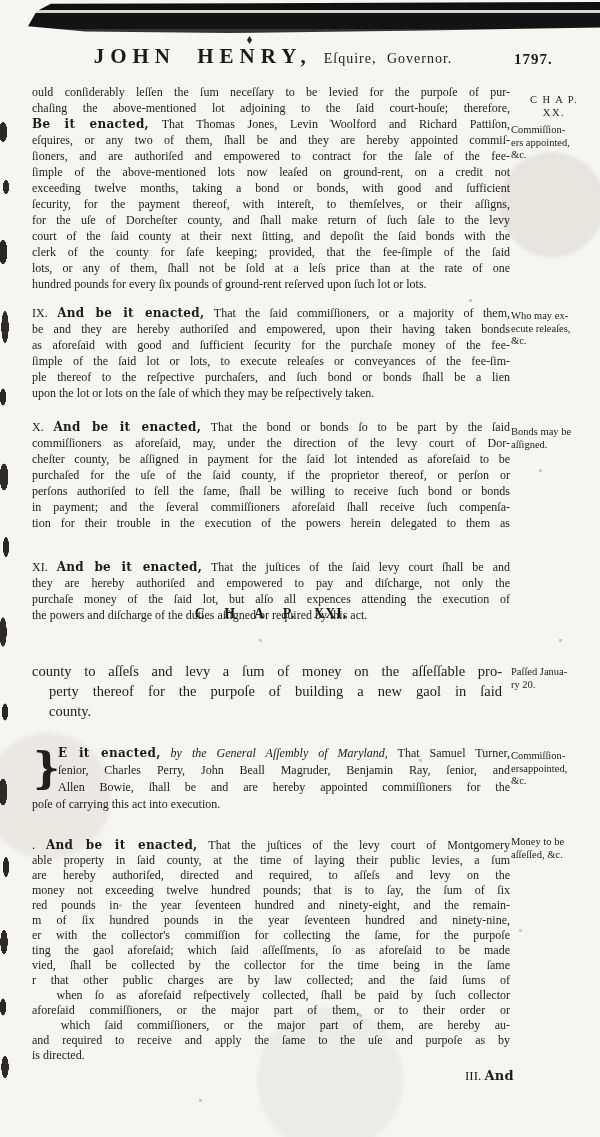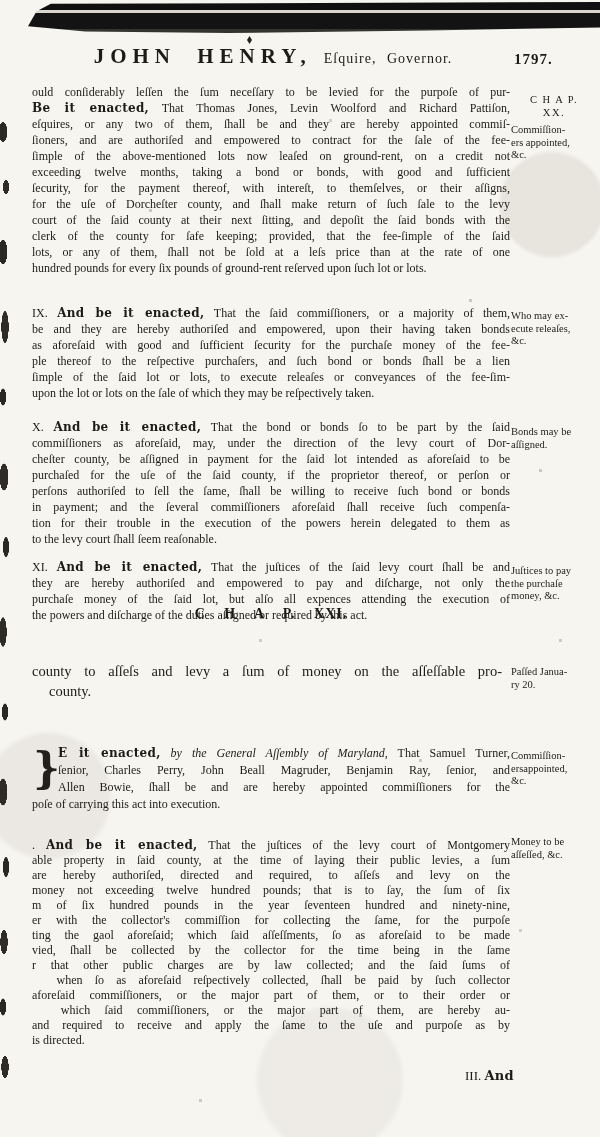--- a/index.html
+++ b/index.html
@@ -85,77 +85,79 @@
   <div class="specks"></div>
 
   <div class="header">
     <span class="caps">JOHN HENRY,</span>
     <span class="suffix">Eſquire, Governor.</span>
   </div>
   <div class="year">1797.</div>
 
   <div class="para" style="top:84px">
       <div class="line"><span class="n">ould conſiderably leſſen the ſum neceſſary to be levied for the purpoſe of pur-</span></div>
+      <div class="line"><span class="n">chaſing the above-mentioned lot adjoining to the ſaid court-houſe; therefore,</span></div>
       <div class="line"><span class="bl">Be it enacted,</span><span class="n"> That Thomas Jones, Levin Woolford and Richard Pattiſon,</span></div>
       <div class="line"><span class="n">eſquires, or any two of them, ſhall be and they are hereby appointed commiſ-</span></div>
       <div class="line"><span class="n">ſioners, and are authoriſed and empowered to contract for the ſale of the fee-</span></div>
       <div class="line"><span class="n">ſimple of the above-mentioned lots now leaſed on ground-rent, on a credit not</span></div>
       <div class="line"><span class="n">exceeding twelve months, taking a bond or bonds, with good and ſufficient</span></div>
       <div class="line"><span class="n">ſecurity, for the payment thereof, with intereſt, to themſelves, or their aſſigns,</span></div>
       <div class="line"><span class="n">for the uſe of Dorcheſter county, and ſhall make return of ſuch ſale to the levy</span></div>
       <div class="line"><span class="n">court of the ſaid county at their next ſitting, and depoſit the ſaid bonds with the</span></div>
       <div class="line"><span class="n">clerk of the county for ſafe keeping; provided, that the fee-ſimple of the ſaid</span></div>
       <div class="line"><span class="n">lots, or any of them, ſhall not be ſold at a leſs price than at the rate of one</span></div>
       <div class="line last"><span class="n">hundred pounds for every ſix pounds of ground-rent reſerved upon ſuch lot or lots.</span></div>
     </div>
   <div class="para" style="top:305px">
       <div class="line"><span class="n">IX. </span><span class="bl">And be it enacted,</span><span class="n"> That the ſaid commiſſioners, or a majority of them,</span></div>
       <div class="line"><span class="n">be and they are hereby authoriſed and empowered, upon their having taken bonds</span></div>
       <div class="line"><span class="n">as aforeſaid with good and ſufficient ſecurity for the purchaſe money of the fee-</span></div>
+      <div class="line"><span class="n">ſimple of the ſaid lot or lots, to execute releaſes or conveyances of the fee-ſim-</span></div>
       <div class="line"><span class="n">ple thereof to the reſpective purchaſers, and ſuch bond or bonds ſhall be a lien</span></div>
-      <div class="line"><span class="n">ſimple of the ſaid lot or lots, to execute releaſes or conveyances of the fee-ſim-</span></div>
       <div class="line last"><span class="n">upon the lot or lots on the ſale of which they may be reſpectively taken.</span></div>
     </div>
   <div class="para" style="top:419px">
       <div class="line"><span class="n">X. </span><span class="bl">And be it enacted,</span><span class="n"> That the bond or bonds ſo to be part by the ſaid</span></div>
       <div class="line"><span class="n">commiſſioners as aforeſaid, may, under the direction of the levy court of Dor-</span></div>
       <div class="line"><span class="n">cheſter county, be aſſigned in payment for the ſaid lot intended as aforeſaid to be</span></div>
       <div class="line"><span class="n">purchaſed for the uſe of the ſaid county, if the proprietor thereof, or perſon or</span></div>
       <div class="line"><span class="n">perſons authoriſed to ſell the ſame, ſhall be willing to receive ſuch bond or bonds</span></div>
       <div class="line"><span class="n">in payment; and the ſeveral commiſſioners aforeſaid ſhall receive ſuch compenſa-</span></div>
       <div class="line"><span class="n">tion for their trouble in the execution of the powers herein delegated to them as</span></div>
-      <div class="line last"><span class="n">to the levy court ſhall ſeem reaſonable.</span></div>
     </div>
   <div class="para" style="top:559px">
       <div class="line"><span class="n">XI. </span><span class="bl">And be it enacted,</span><span class="n"> That the juſtices of the ſaid levy court ſhall be and</span></div>
       <div class="line"><span class="n">they are hereby authoriſed and empowered to pay and diſcharge, not only the</span></div>
       <div class="line"><span class="n">purchaſe money of the ſaid lot, but alſo all expences attending the execution of</span></div>
       <div class="line last"><span class="n">the powers and diſcharge of the duties aſſigned or required by this act.</span></div>
     </div>
 
   <div class="chap-heading">C H A P.  XXI.</div>
 
   <div class="para act-title" style="top:661px">
       <div class="line"><span class="n">county to aſſeſs and levy a ſum of money on the aſſeſſable pro-</span></div>
+      <div class="line"><span class="n">perty thereof for the purpoſe of building a new gaol in ſaid</span></div>
       <div class="line last"><span class="n">county.</span></div>
     </div>
 
   <div class="drop-cap">}</div>
   <div class="para enacting" style="top:745px">
       <div class="line"><span class="bl">E it enacted,</span><span class="it"> by the General Aſſembly of Maryland,</span><span class="n"> That Samuel Turner,</span></div>
       <div class="line"><span class="n">ſenior, Charles Perry, John Beall Magruder, Benjamin Ray, ſenior, and</span></div>
       <div class="line"><span class="n">Allen Bowie, ſhall be and are hereby appointed commiſſioners for the</span></div>
       <div class="line last"><span class="n">poſe of carrying this act into execution.</span></div>
     </div>
 
   <div class="para tight" style="top:838px">
       <div class="line"><span class="n">. </span><span class="bl">And be it enacted,</span><span class="n"> That the juſtices of the levy court of Montgomery</span></div>
       <div class="line"><span class="n">able property in ſaid county, at the time of laying their public levies, a ſum</span></div>
       <div class="line"><span class="n">are hereby authoriſed, directed and required, to aſſeſs and levy on the</span></div>
       <div class="line"><span class="n">money not exceeding twelve hundred pounds; that is to ſay, the ſum of ſix</span></div>
+      <div class="line"><span class="n">red pounds in the year ſeventeen hundred and ninety-eight, and the remain-</span></div>
       <div class="line"><span class="n">m of ſix hundred pounds in the year ſeventeen hundred and ninety-nine,</span></div>
       <div class="line"><span class="n">er with the collector's commiſſion for collecting the ſame, for the purpoſe</span></div>
       <div class="line"><span class="n">ting the gaol aforeſaid; which ſaid aſſeſſments, ſo as aforeſaid to be made</span></div>
       <div class="line"><span class="n">vied, ſhall be collected by the collector for the time being in the ſame</span></div>
       <div class="line"><span class="n">r that other public charges are by law collected; and the ſaid ſums of</span></div>
       <div class="line"><span class="n">&nbsp;&nbsp;when ſo as aforeſaid reſpectively collected, ſhall be paid by ſuch collector</span></div>
       <div class="line"><span class="n">aforeſaid commiſſioners, or the major part of them, or to their order or</span></div>
       <div class="line"><span class="n">&nbsp;&nbsp;which ſaid commiſſioners, or the major part of them, are hereby au-</span></div>
       <div class="line"><span class="n">and required to receive and apply the ſame to the uſe and purpoſe as by</span></div>
       <div class="line last"><span class="n">is directed.</span></div>
@@ -168,23 +170,20 @@
   <div class="note center" style="top:88px">C H A P.
 XX.</div>
   <div class="note" style="top:124px">Commiſſion-
 ers appointed,
 &amp;c.</div>
   <div class="note" style="top:310px">Who may ex-
 ecute releaſes,
 &amp;c.</div>
   <div class="note" style="top:426px">Bonds may be
 aſſigned.</div>
-  <div class="note" style="top:565px">Juſtices to pay
-the purchaſe
-money, &amp;c.</div>
   <div class="note" style="top:666px">Paſſed Janua-
 ry 20.</div>
   <div class="note" style="top:750px">Commiſſion-
 ersappointed,
 &amp;c.</div>
   <div class="note" style="top:836px">Money to be
 aſſeſſed, &amp;c.</div>
 
 </div>
 

